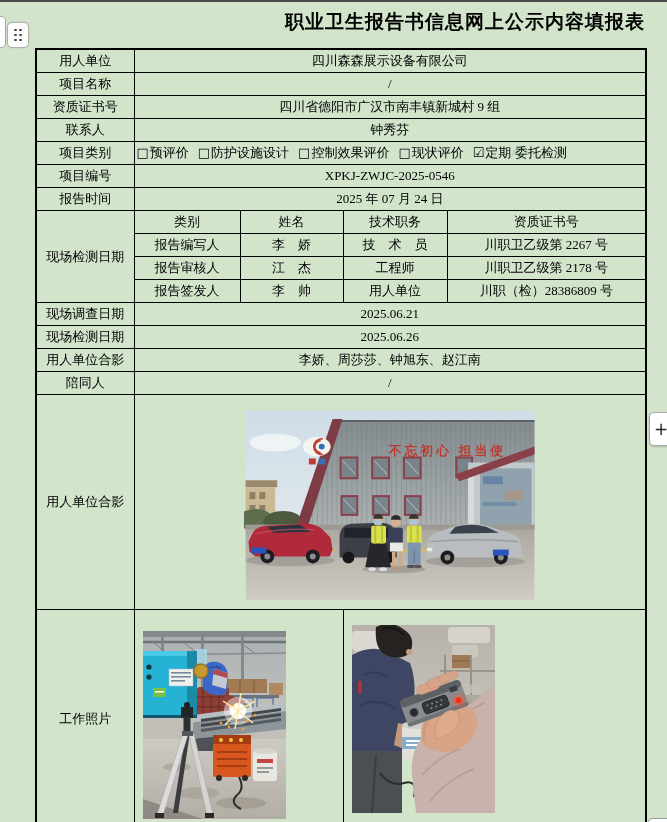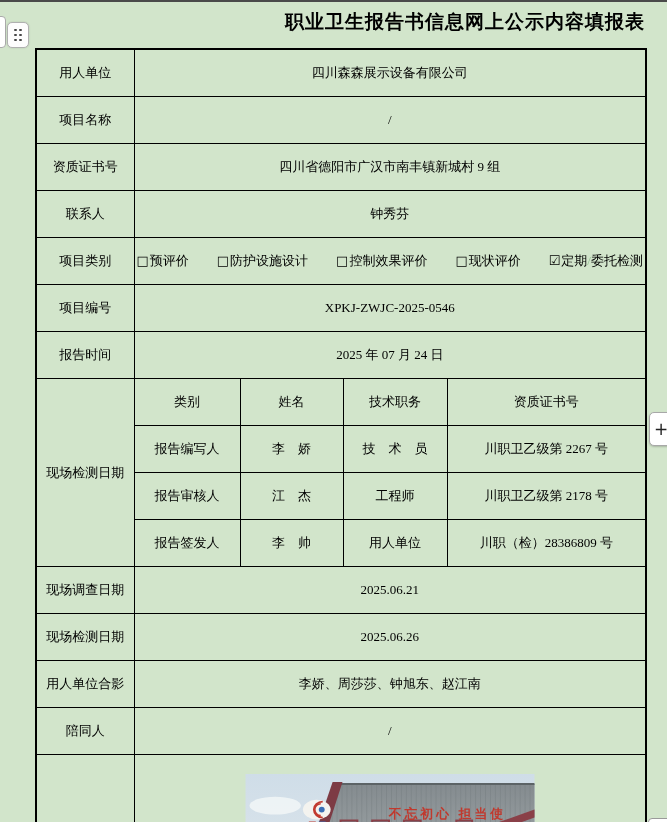--- a/index.html
+++ b/index.html
@@ -22,23 +22,23 @@
     font-family:"DejaVu Sans",sans-serif;font-size:17px;line-height:32px;text-align:left;
     padding-left:4px;box-sizing:border-box;color:#222;cursor:pointer;}
   .corner-sliver{position:absolute;left:648px;top:818px;width:26px;height:12px;background:#fff;
     border:1px solid #9a9a9a;border-radius:4px;}
   .page-title{position:absolute;left:35px;top:9px;width:610px;text-align:right;
     font-family:"Liberation Sans","DejaVu Sans",sans-serif;
     font-size:19px;font-weight:bold;letter-spacing:1px;}
   .tbl-wrap{position:absolute;left:35px;top:48px;}
   table.form{border-collapse:collapse;table-layout:fixed;width:610px;border:2px solid #000;}
   table.form td{border:1px solid #000;text-align:center;vertical-align:middle;
-    padding:12px 2px;font-size:13px;height:22px;overflow:hidden;margin-left:37px;}
+    padding:0 2px;font-size:13px;height:22px;overflow:hidden;margin-left:37px;}
   td.lbl{padding:0 8px;}
-  .cbrow{white-space:nowrap;display:flex;justify-content:space-between;gap:9px;font-size:13px;}
+  .cbrow{white-space:nowrap;display:flex;justify-content:flex-start;gap:9px;font-size:13px;}
   .cbrow .cb{font-family:"DejaVu Sans",sans-serif;font-size:13px;margin-right:1px;}
   .slash{color:#8fbf8f;}
   td.photo-cell{vertical-align:top;text-align:left;}
   .photo{display:block;border:0;}
   .photo.group{margin:7px auto 0 auto;}
   .photo.work1{margin:12px 0 0 6px;}
   .photo.work2{margin:1px 0 0 6px;}
 </style>
 </head>
 <body>

